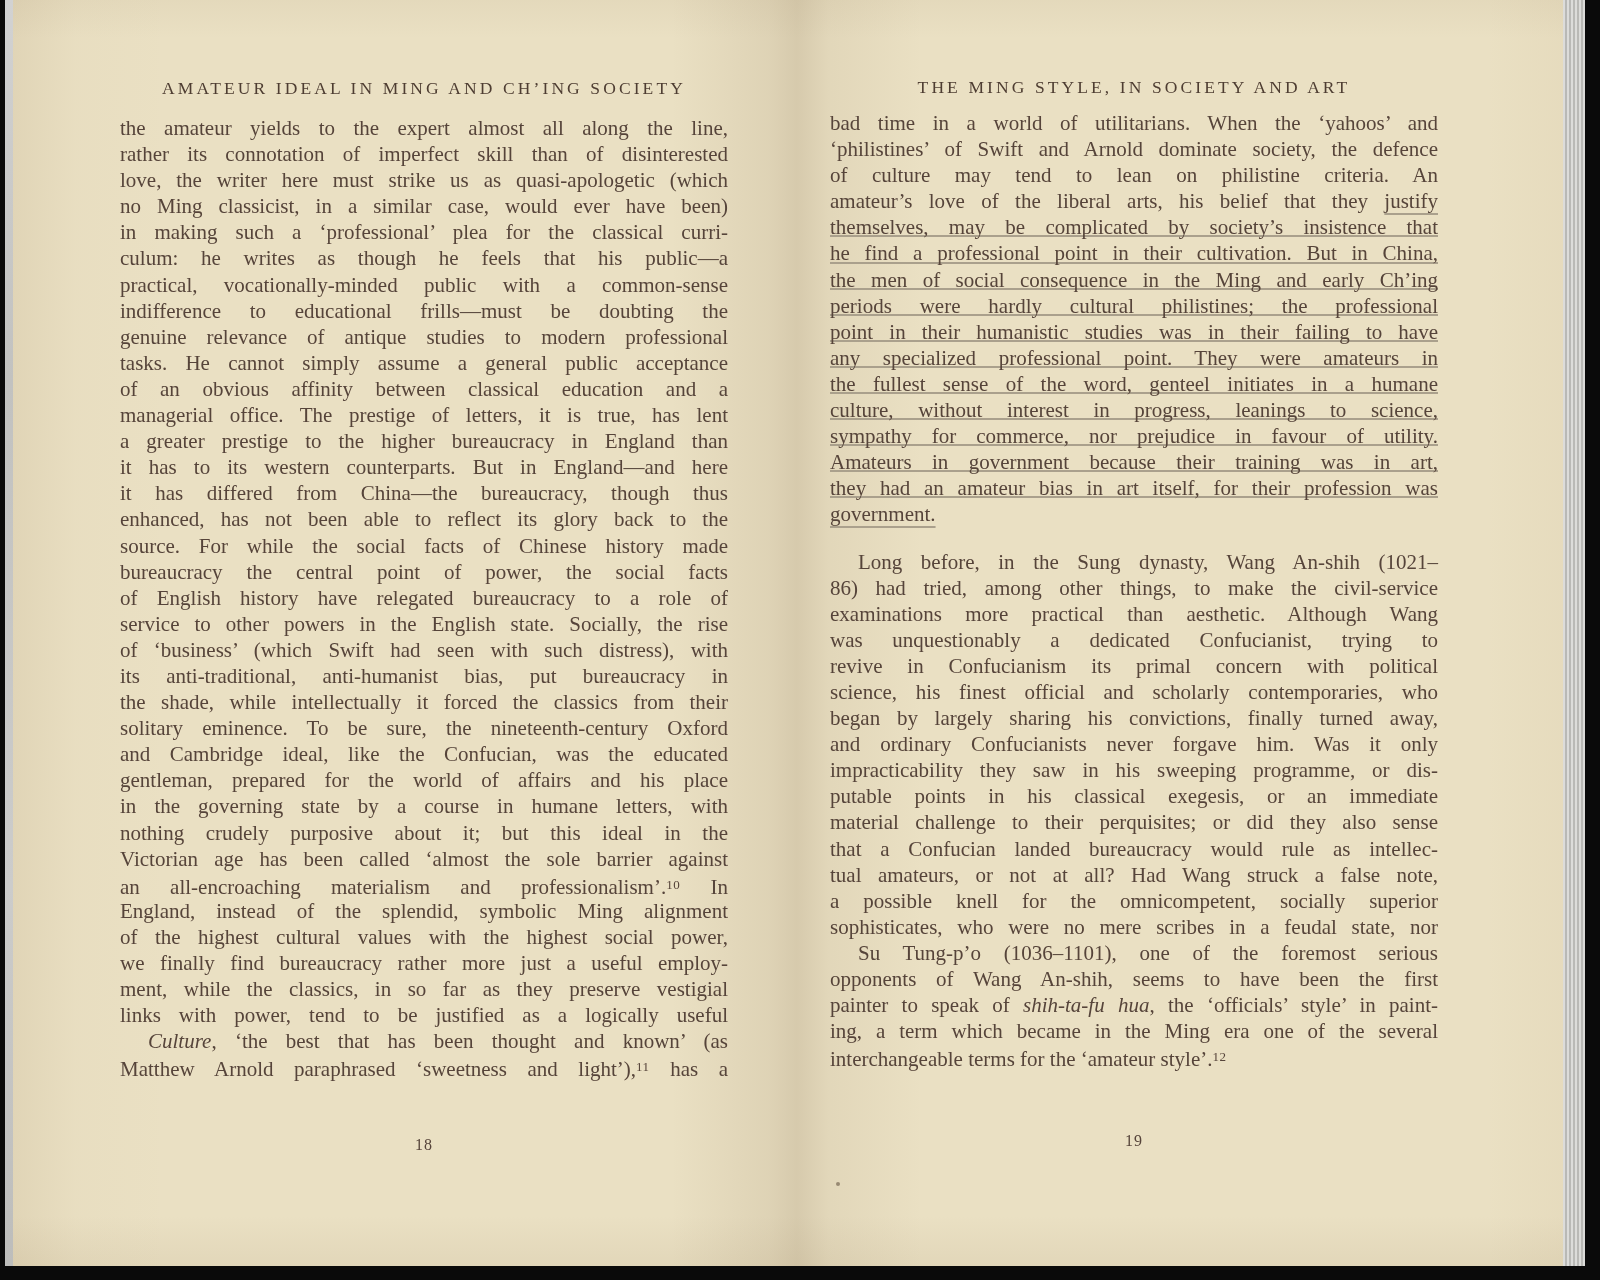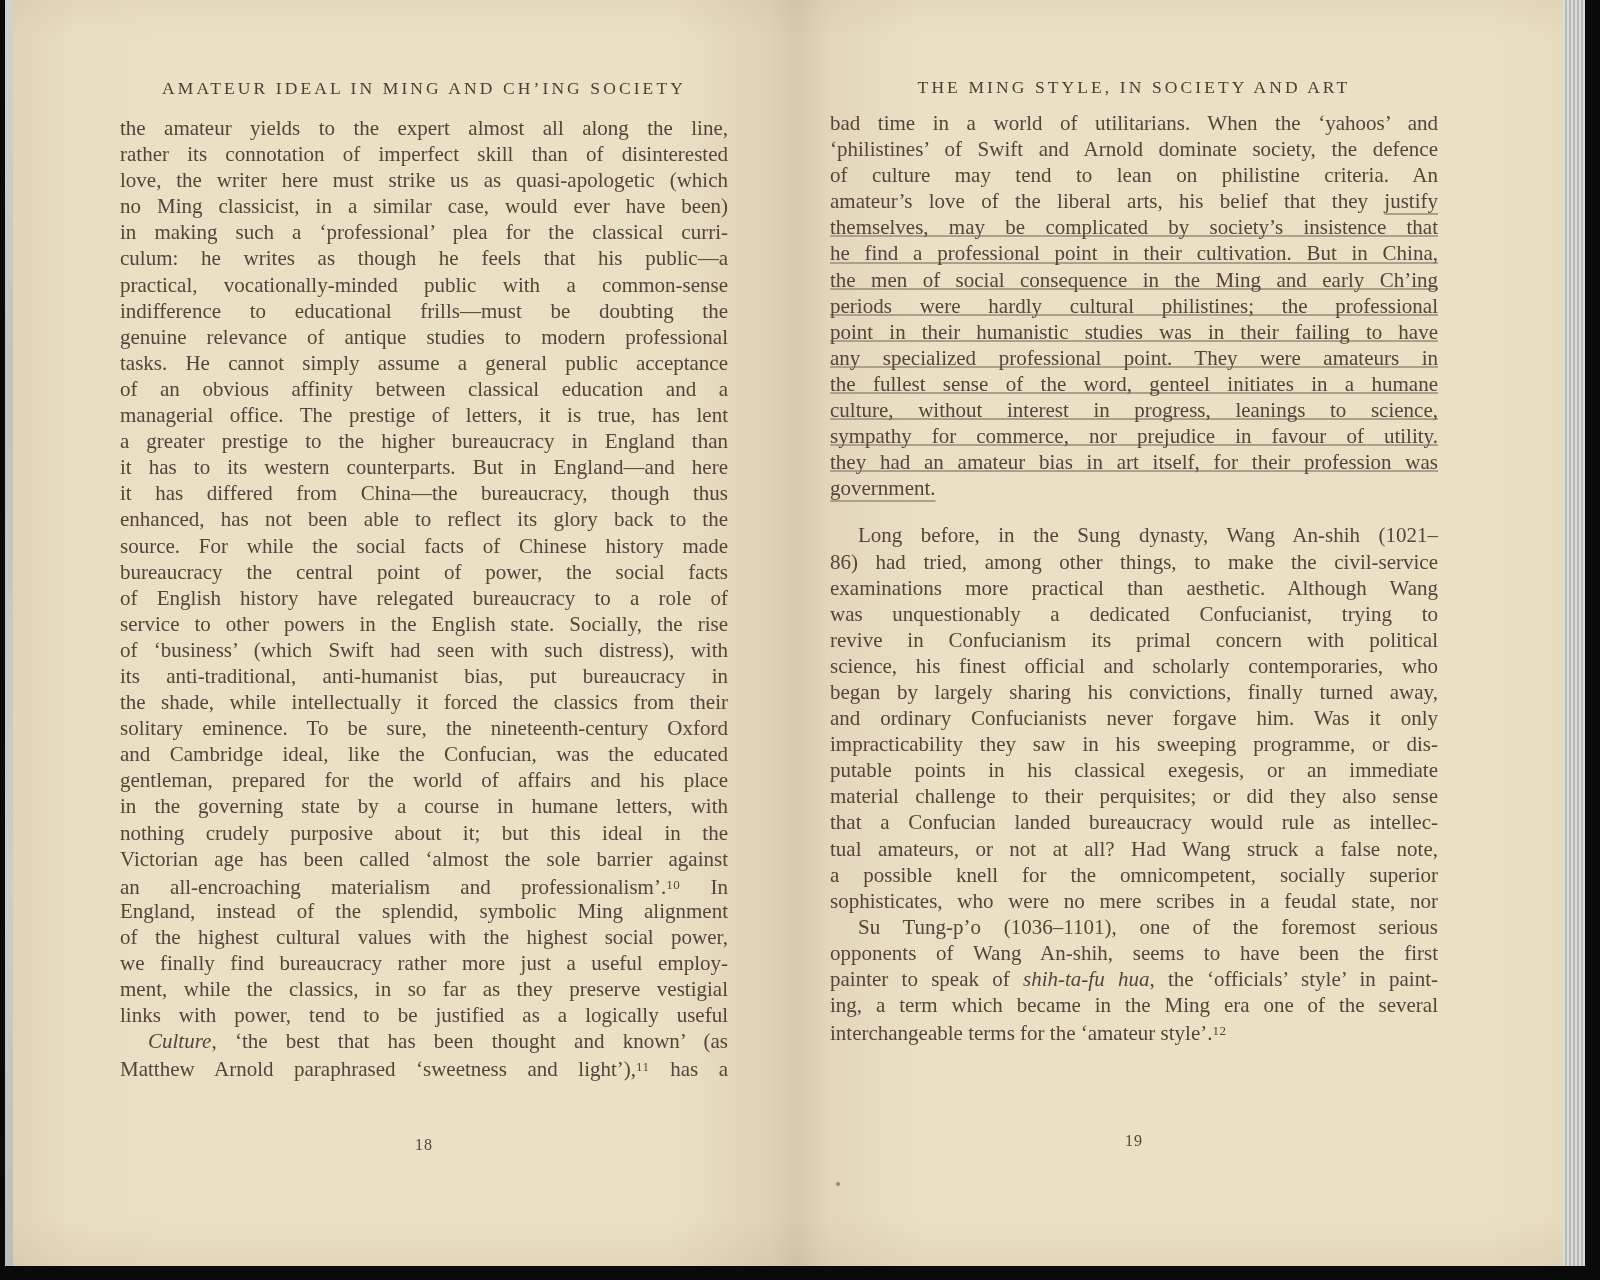--- a/index.html
+++ b/index.html
@@ -137,20 +137,21 @@
           <div class="line"><span>amateur’s love of the liberal arts, his belief that they </span><span class="ulw">justify</span></div>
           <div class="line pencil-ul"><span>themselves, may be complicated by society’s insistence that</span></div>
           <div class="line pencil-ul"><span>he find a professional point in their cultivation. But in China,</span></div>
           <div class="line pencil-ul"><span>the men of social consequence in the Ming and early Ch’ing</span></div>
           <div class="line pencil-ul"><span>periods were hardly cultural philistines; the professional</span></div>
           <div class="line pencil-ul"><span>point in their humanistic studies was in their failing to have</span></div>
           <div class="line pencil-ul"><span>any specialized professional point. They were amateurs in</span></div>
           <div class="line pencil-ul"><span>the fullest sense of the word, genteel initiates in a humane</span></div>
           <div class="line pencil-ul"><span>culture, without interest in progress, leanings to science,</span></div>
           <div class="line pencil-ul"><span>sympathy for commerce, nor prejudice in favour of utility.</span></div>
+          <div class="line pencil-ul"><span>Amateurs in government because their training was in art,</span></div>
           <div class="line pencil-ul"><span>they had an amateur bias in art itself, for their profession was</span></div>
           <div class="line end"><span class="ulw">government.</span></div>
           <div class="line indent gap"><span>Long before, in the Sung dynasty, Wang An-shih (1021–</span></div>
           <div class="line"><span>86) had tried, among other things, to make the civil-service</span></div>
           <div class="line"><span>examinations more practical than aesthetic. Although Wang</span></div>
           <div class="line"><span>was unquestionably a dedicated Confucianist, trying to</span></div>
           <div class="line"><span>revive in Confucianism its primal concern with political</span></div>
           <div class="line"><span>science, his finest official and scholarly contemporaries, who</span></div>
           <div class="line"><span>began by largely sharing his convictions, finally turned away,</span></div>
           <div class="line"><span>and ordinary Confucianists never forgave him. Was it only</span></div>

